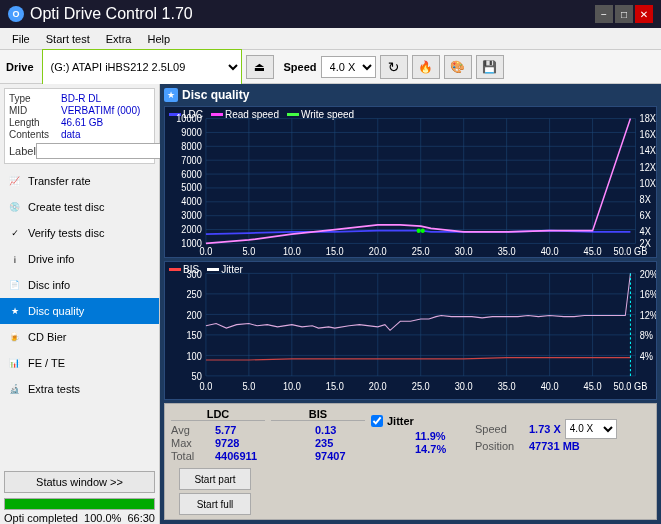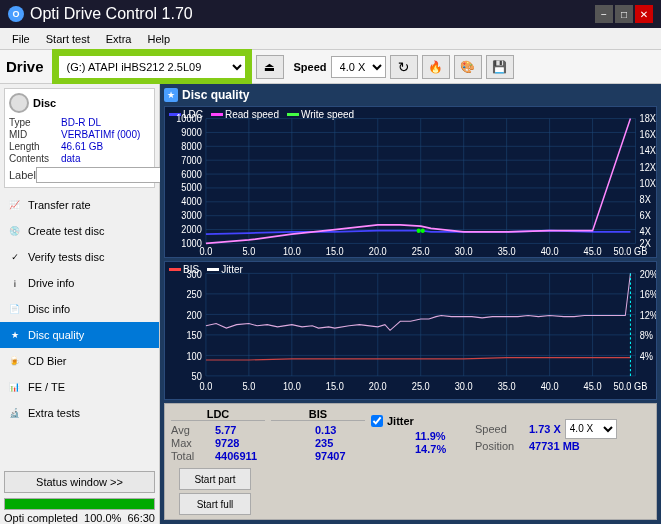--- a/index.html
+++ b/index.html
@@ -66,25 +66,25 @@
     
     #toolbar {
       background: #f5f5f5;
       height: 34px;
       display: flex;
       align-items: center;
       padding: 0 6px;
       border-bottom: 1px solid #ccc;
       gap: 4px;
     }
-    #toolbar .label { font-size: 15px; font-weight: bold; margin-right: 4px; }
+    #toolbar .label { font-size: 11px; font-weight: bold; margin-right: 4px; }
     #toolbar select {
       height: 36px;
       font-size: 11px;
-      border: 7px solid #84cc16;
+      border: 1px solid #84cc16;
       background: white;
       padding: 4px 4px;
     }
     #toolbar .tb-btn {
       height: 24px;
       width: 28px;
       border: 1px solid #aaa;
       background: #e8e8e8;
       cursor: pointer;
       display: flex; align-items: center; justify-content: center;
@@ -382,24 +382,20 @@
   <button class="tb-btn">🔥</button>
   <button class="tb-btn">🎨</button>
   <button class="tb-btn">💾</button>
 </div>
 
 <div id="main">
 
   <div id="sidebar">
 
     <div id="disc-panel">
-      <div class="disc-header">
-        <div class="disc-icon"></div>
-        <span class="disc-title">Disc</span>
-      </div>
       <div class="disc-row">
         <span class="lbl">Type</span>
         <span class="val">BD-R DL</span>
       </div>
       <div class="disc-row">
         <span class="lbl">MID</span>
         <span class="val">VERBATIMf (000)</span>
       </div>
       <div class="disc-row">
         <span class="lbl">Length</span>

